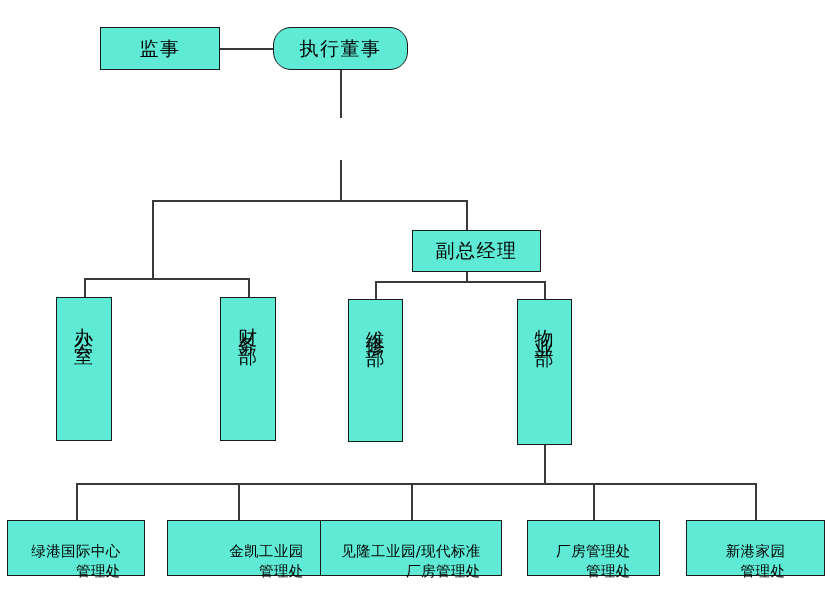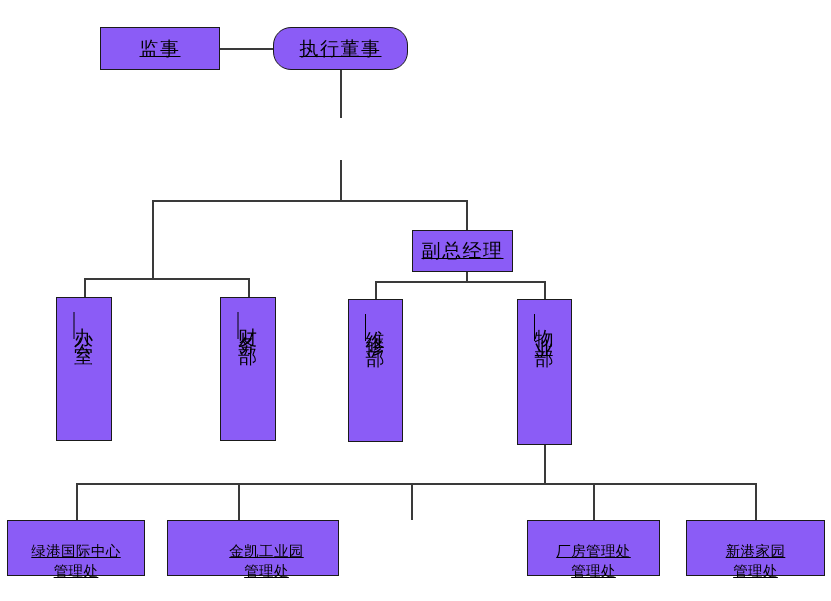--- a/index.html
+++ b/index.html
@@ -16,28 +16,27 @@
     position: relative;
     width: 831px;
     height: 601px;
     background: #ffffff;
     overflow: hidden;
   }
   .node {
     position: absolute;
     box-sizing: border-box;
     border: 1.4px solid #1a1a1a;
-    background: #8b5cf6;
+    background: #5eead4;
     display: flex;
     align-items: center;
     justify-content: center;
-    text-align: center;
+    text-align: right;
     line-height: 1.35;
     z-index: 3;
-    text-decoration: underline;
   }
   
   .node.h {
     font-size: 19px;
     letter-spacing: 1.5px;
   }
   
   .node.v {
     align-items: flex-start;
     justify-content: center;
@@ -105,21 +104,21 @@
 
   <div class="node h" style="left:100px; top:27px; width:120px; height:43px;">
     <span>监事</span>
   </div>
 
   <div class="node h" style="left:273px; top:27px; width:135px; height:43px;border-radius:18px;">
     <span>执行董事</span>
   </div>
 
 
-  <div class="node h" style="left:412px; top:230px; width:101px; height:42px;">
+  <div class="node h" style="left:412px; top:230px; width:129px; height:42px;">
     <span>副总经理</span>
   </div>
 
   <div class="node v" style="left:56px; top:297px; width:56px; height:144px;">
     <span class="vtext">办公室</span>
   </div>
 
   <div class="node v" style="left:220px; top:297px; width:56px; height:144px;">
     <span class="vtext">财务部</span>
   </div>
@@ -135,20 +134,24 @@
   <div class="node leaf" style="left:7px; top:520px; width:138px; height:56px;">
     <span class="leaftext">绿港国际中心
 管理处</span>
   </div>
 
   <div class="node leaf" style="left:167px; top:520px; width:172px; height:56px;padding-left:31px;">
     <span class="leaftext">金凯工业园
 管理处</span>
   </div>
 
+  <div class="node leaf" style="left:320px; top:520px; width:182px; height:56px;">
+    <span class="leaftext">见隆工业园/现代标准
+厂房管理处</span>
+  </div>
 
   <div class="node leaf" style="left:527px; top:520px; width:133px; height:56px;">
     <span class="leaftext">厂房管理处
 管理处</span>
   </div>
 
   <div class="node leaf" style="left:686px; top:520px; width:139px; height:56px;">
     <span class="leaftext">新港家园
 管理处</span>
   </div>

